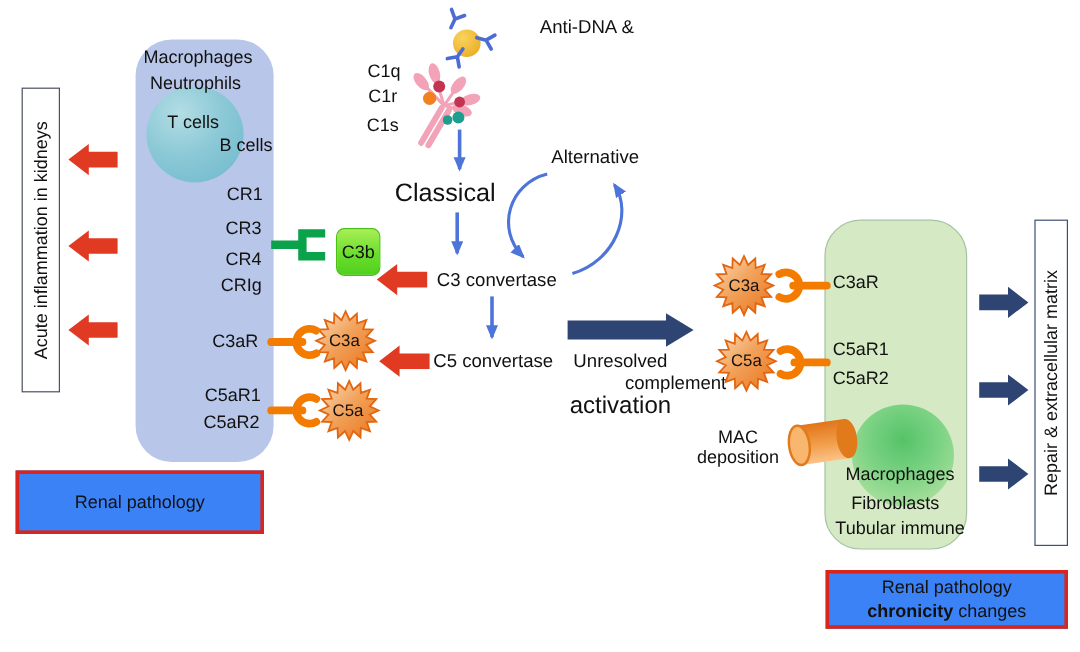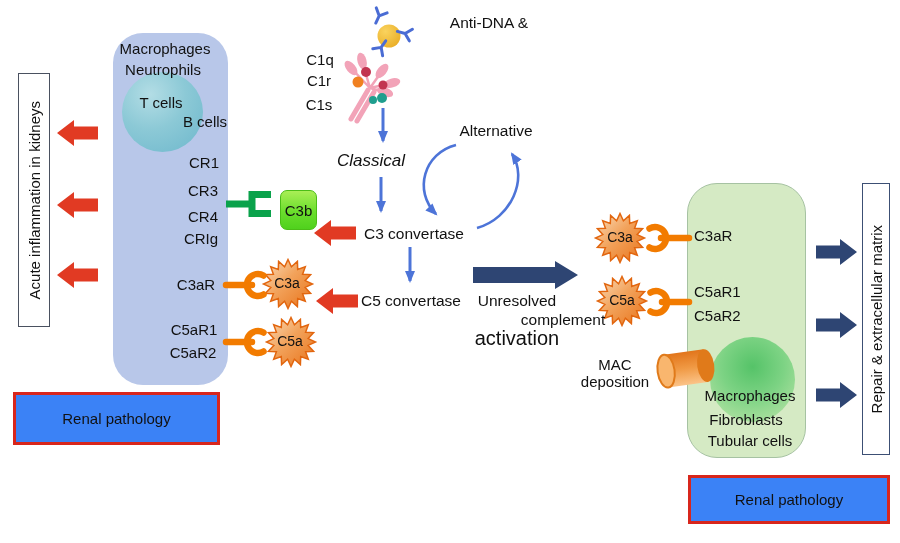--- a/index.html
+++ b/index.html
@@ -146,21 +146,21 @@
   </svg>
 
   <div id="c3b-pill">
     <span>C3b</span>
   </div>
 
   <div class="lbl" style="left:489px;top:23px;font-size:15.5px;">Anti-DNA &amp;</div>
   <div class="lbl" style="left:320px;top:60px;">C1q</div>
   <div class="lbl" style="left:319px;top:81px;">C1r</div>
   <div class="lbl" style="left:319px;top:105px;">C1s</div>
-  <div class="lbl" style="left:371px;top:161px;font-size:17px;font-style:italic;">Classical</div>
+  <div class="lbl" style="left:371px;top:161px;font-size:21px;">Classical</div>
   <div class="lbl" style="left:496px;top:131px;font-size:15.5px;">Alternative</div>
   <div class="lblL" style="left:364px;top:234px;text-align:right;">C3 convertase</div>
   <div class="lblL" style="left:361px;top:301px;">C5 convertase</div>
   <div class="lbl" style="left:517px;top:301px;font-size:15.5px;">Unresolved</div>
   <div class="lbl" style="left:517px;top:320px;font-size:15.5px;margin-left:46px;">complement</div>
   <div class="lbl" style="left:517px;top:338px;font-size:20px;">activation</div>
 
   <div class="lbl" style="left:165px;top:49px;">Macrophages</div>
   <div class="lbl" style="left:163px;top:70px;">Neutrophils</div>
   <div class="lbl" style="left:161px;top:103px;">T cells</div>
@@ -179,22 +179,23 @@
   <div class="lbl" style="left:622px;top:301px;font-size:14px;">C5a</div>
 
   <div class="lbl" style="left:615px;top:365px;">MAC</div>
   <div class="lbl" style="left:615px;top:382px;">deposition</div>
 
   <div class="lblL" style="left:694px;top:236px;font-size:15px;">C3aR</div>
   <div class="lblL" style="left:694px;top:292px;font-size:15px;">C5aR1</div>
   <div class="lblL" style="left:694px;top:316px;font-size:15px;">C5aR2</div>
   <div class="lbl" style="left:750px;top:396px;">Macrophages</div>
   <div class="lbl" style="left:746px;top:420px;">Fibroblasts</div>
-  <div class="lbl" style="left:750px;top:441px;">Tubular cells</div>
+  <div class="lbl" style="left:750px;top:441px;">Tubular immune</div>
 
   <div class="redbox" id="activity-box">
     <div>Renal pathology</div>
   </div>
   <div class="redbox" id="chronicity-box">
     <div>Renal pathology</div>
+    <div><b>chronicity</b><span> changes</span></div>
   </div>
 
 </div>
 
 </body></html>

